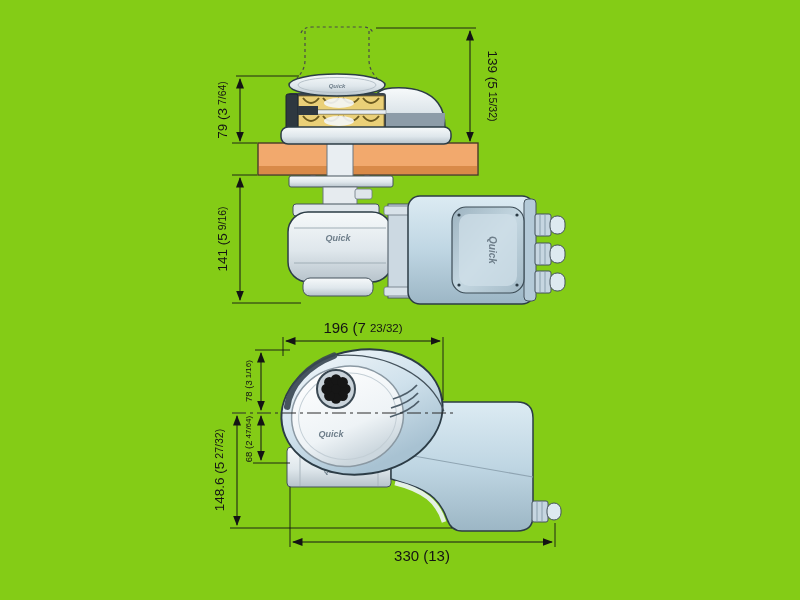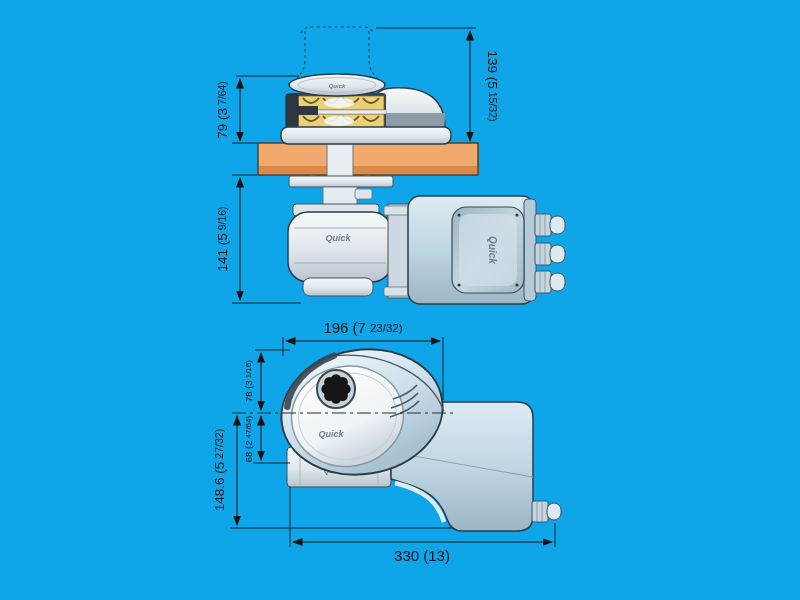--- a/index.html
+++ b/index.html
@@ -1,17 +1,17 @@
 <!DOCTYPE html>
 <html><head>
 <meta charset="utf-8">
 <style>
   html,body{margin:0;padding:0;background:#e9e9e9;}
   .canvas{
-    width:800px;height:600px;margin:0 auto;background:#0ea5e9;
+    width:800px;height:600px;margin:0 auto;background:#84cc16;
     position:relative;overflow:hidden;
     font-family:"Liberation Sans", sans-serif;
   }
   svg{display:block;}
   text{
     font-family:"Liberation Sans", sans-serif;
     fill:#141414;
   }
   .dim-line{stroke:#141414;stroke-width:1;fill:none;}
   .ext-line{stroke:#141414;stroke-width:0.9;fill:none;}

